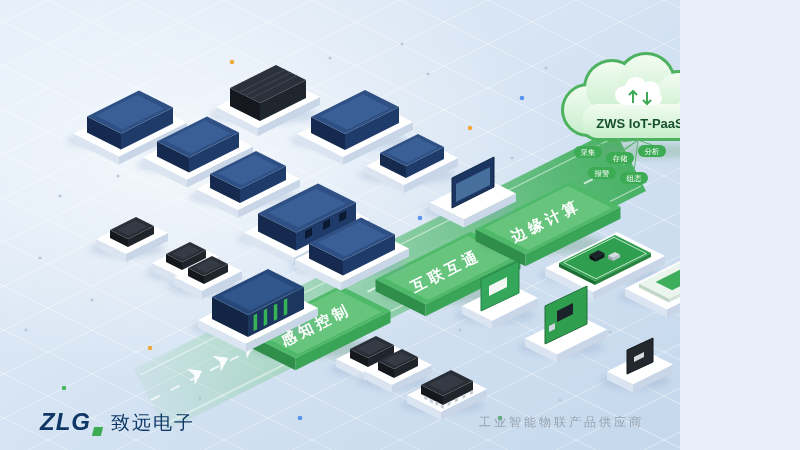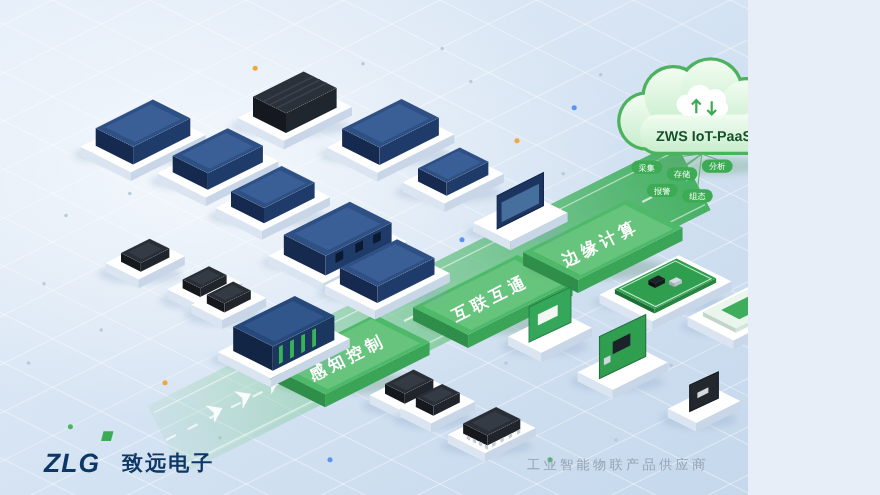--- a/index.html
+++ b/index.html
@@ -5,24 +5,24 @@
   html,body{margin:0;padding:0;background:#e7eef7;}
   .stage{
     position:relative;width:680px;height:450px;overflow:hidden;
     background:
       radial-gradient(ellipse at 28% 35%, rgba(255,255,255,.7), rgba(255,255,255,0) 55%),
       linear-gradient(145deg,#e4eef9 0%,#d3e2f2 55%,#c5d8ec 100%);
     font-family:"Liberation Sans",sans-serif;
   }
   .stage svg{position:absolute;left:0;top:0;}
   text{font-family:"Liberation Sans",sans-serif;}
-  .footer-logo{position:absolute;left:40px;bottom:14px;display:flex;align-items:flex-start;}
+  .footer-logo{position:absolute;left:40px;bottom:14px;display:flex;align-items:flex-end;}
   .logo-zlg{font-weight:900;font-style:italic;font-size:24px;color:#0e3766;letter-spacing:1px;}
   .logo-accent{width:9px;height:9px;background:#3cab54;display:inline-block;transform:skewX(-14deg);margin:-16px 0 0 2px;}
-  .logo-cn{font-weight:700;font-size:19px;color:#0e3766;margin-left:9px;letter-spacing:2px;}
+  .logo-cn{font-weight:400;font-size:19px;color:#0e3766;margin-left:9px;letter-spacing:2px;}
   .tagline{position:absolute;right:36px;bottom:19px;font-size:12px;color:#96a3b2;letter-spacing:3px;}
 </style>
 </head>
 <body>
 
 <div class="stage">
   <svg viewBox="0 0 800 450" width="800" height="450">
     <defs>
       <linearGradient id="roadGrad" gradientUnits="userSpaceOnUse" x1="150" y1="400" x2="630" y2="160">
         <stop offset="0" stop-color="#7fcd92" stop-opacity="0.12"></stop>

